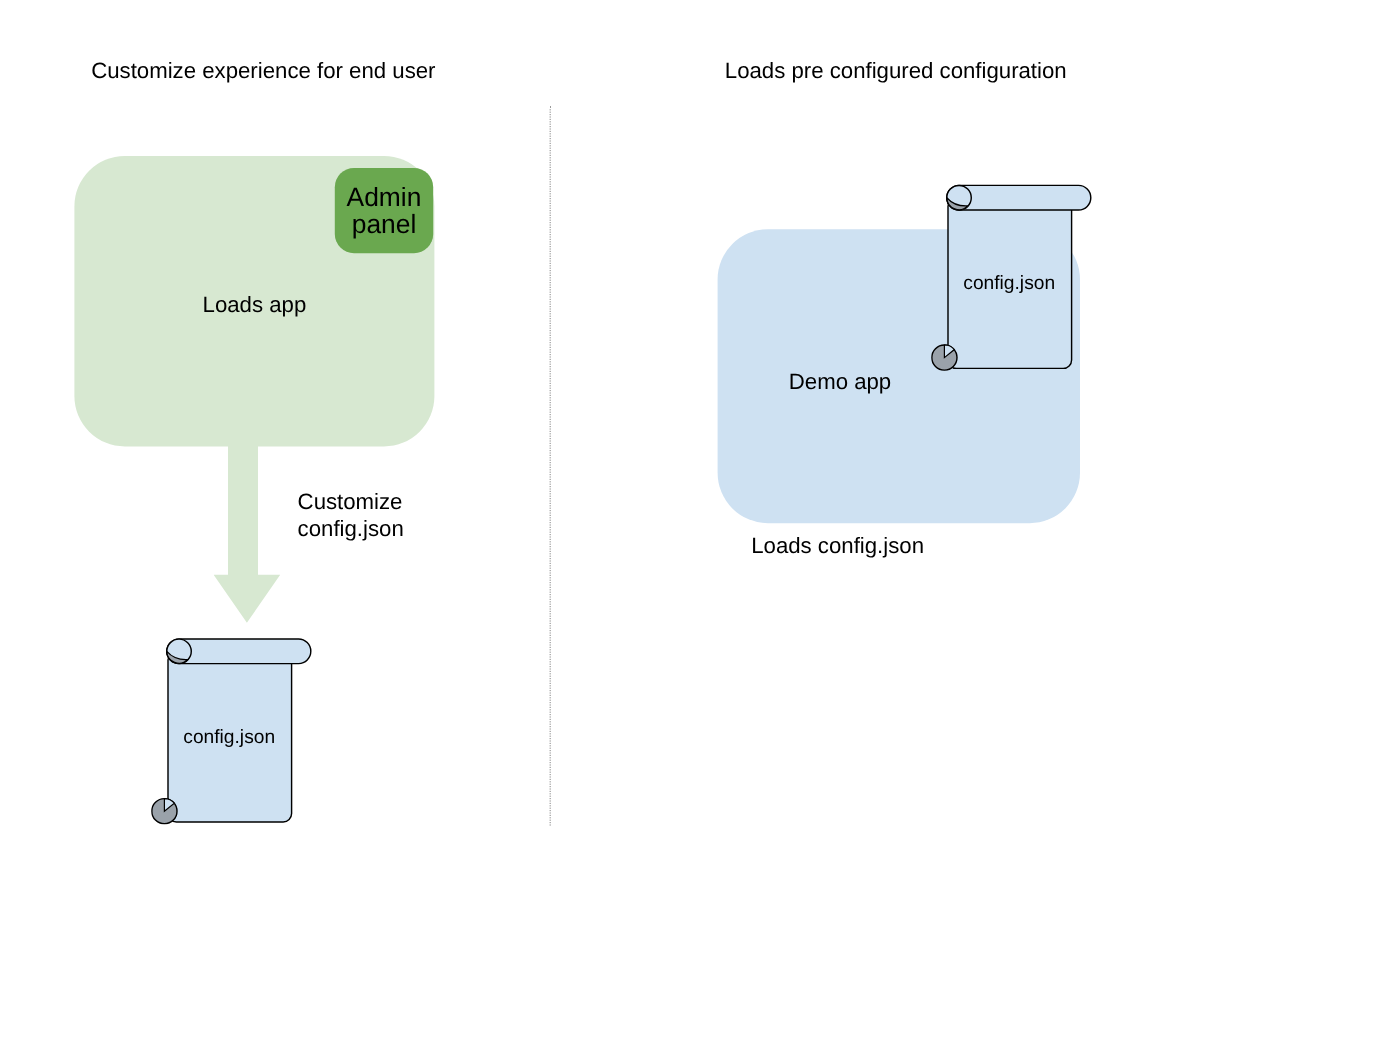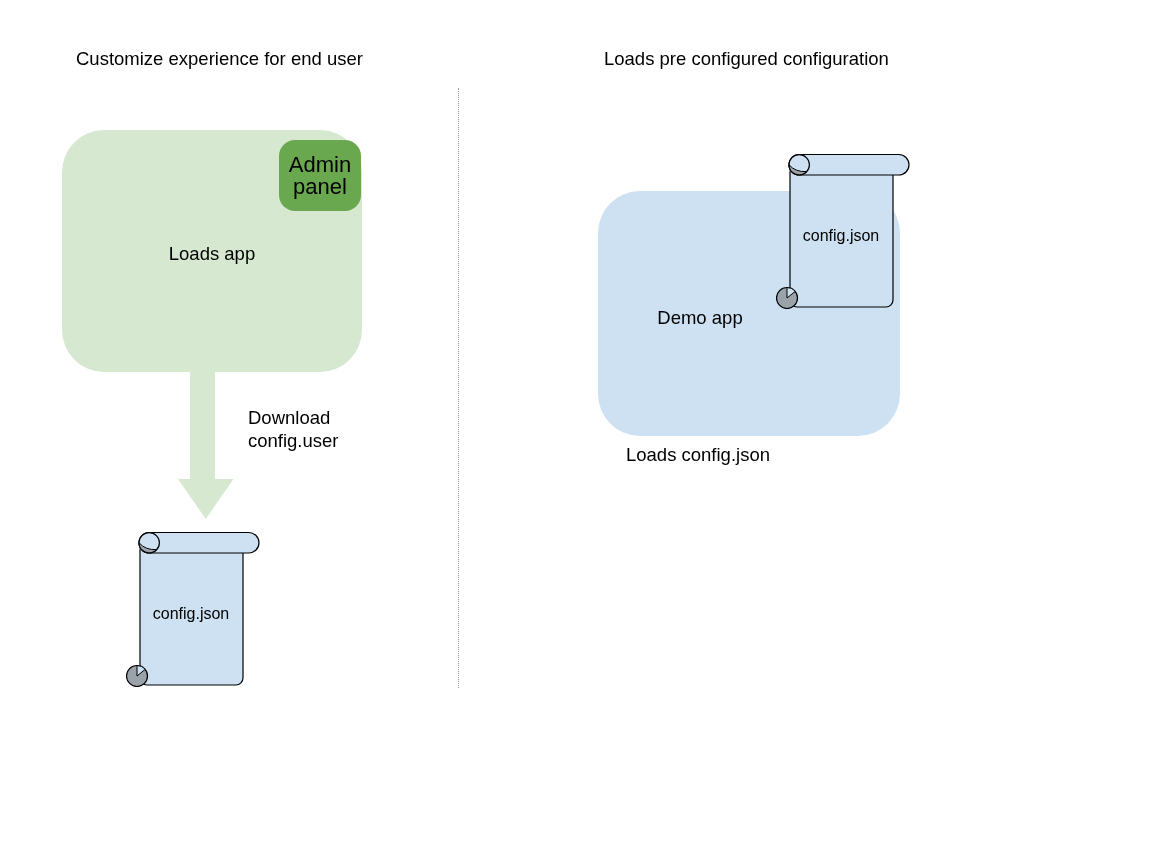--- a/index.html
+++ b/index.html
@@ -71,21 +71,21 @@
 
     <div class="abs admin-panel" style="left:217px; top:10px; width:82px; height:71px;">
       <span>Admin panel</span>
     </div>
   </div>
 
   <svg class="abs" style="left:178px; top:371px;" width="56" height="149" viewBox="0 0 56 149">
     <path d="M12,0 H37 V108 H55.5 L27.75,148 L0,108 H12 Z" fill="#d7e8d1"></path>
   </svg>
 
-  <div class="abs caption download-caption" style="left:248px; top:407px;">Download config.user</div>
+  <div class="abs caption download-caption" style="left:248px; top:407px;">Customize config.json</div>
 
   <svg class="abs" style="left:126px; top:531px;" width="134" height="156" viewBox="0 0 134 156">
     <rect x="14" y="12" width="103" height="142" rx="7" fill="#cee1f2" stroke="#000000" stroke-width="1.2"></rect>
     <rect x="13" y="1.5" width="120" height="20.5" rx="10.2" fill="#cee1f2" stroke="#000000" stroke-width="1.2"></rect>
     <circle cx="23.2" cy="11.8" r="10.2" fill="#cee1f2" stroke="#000000" stroke-width="1.2"></circle>
     <path d="M13,11.8 A10.2,10.2 0 0 0 30.5,18.6 Q19.5,19.2 13,11.8 Z" fill="#9aa2aa" stroke="#000000" stroke-width="1"></path>
     <circle cx="11" cy="145" r="10.5" fill="#9aa2aa" stroke="#000000" stroke-width="1.2"></circle>
     <path d="M11,145 L11,134.5 A10.5,10.5 0 0 1 19.3,138.3 Z" fill="#cee1f2" stroke="#000000" stroke-width="1"></path>
     <text x="65" y="88" text-anchor="middle">config.json</text>
   </svg>

